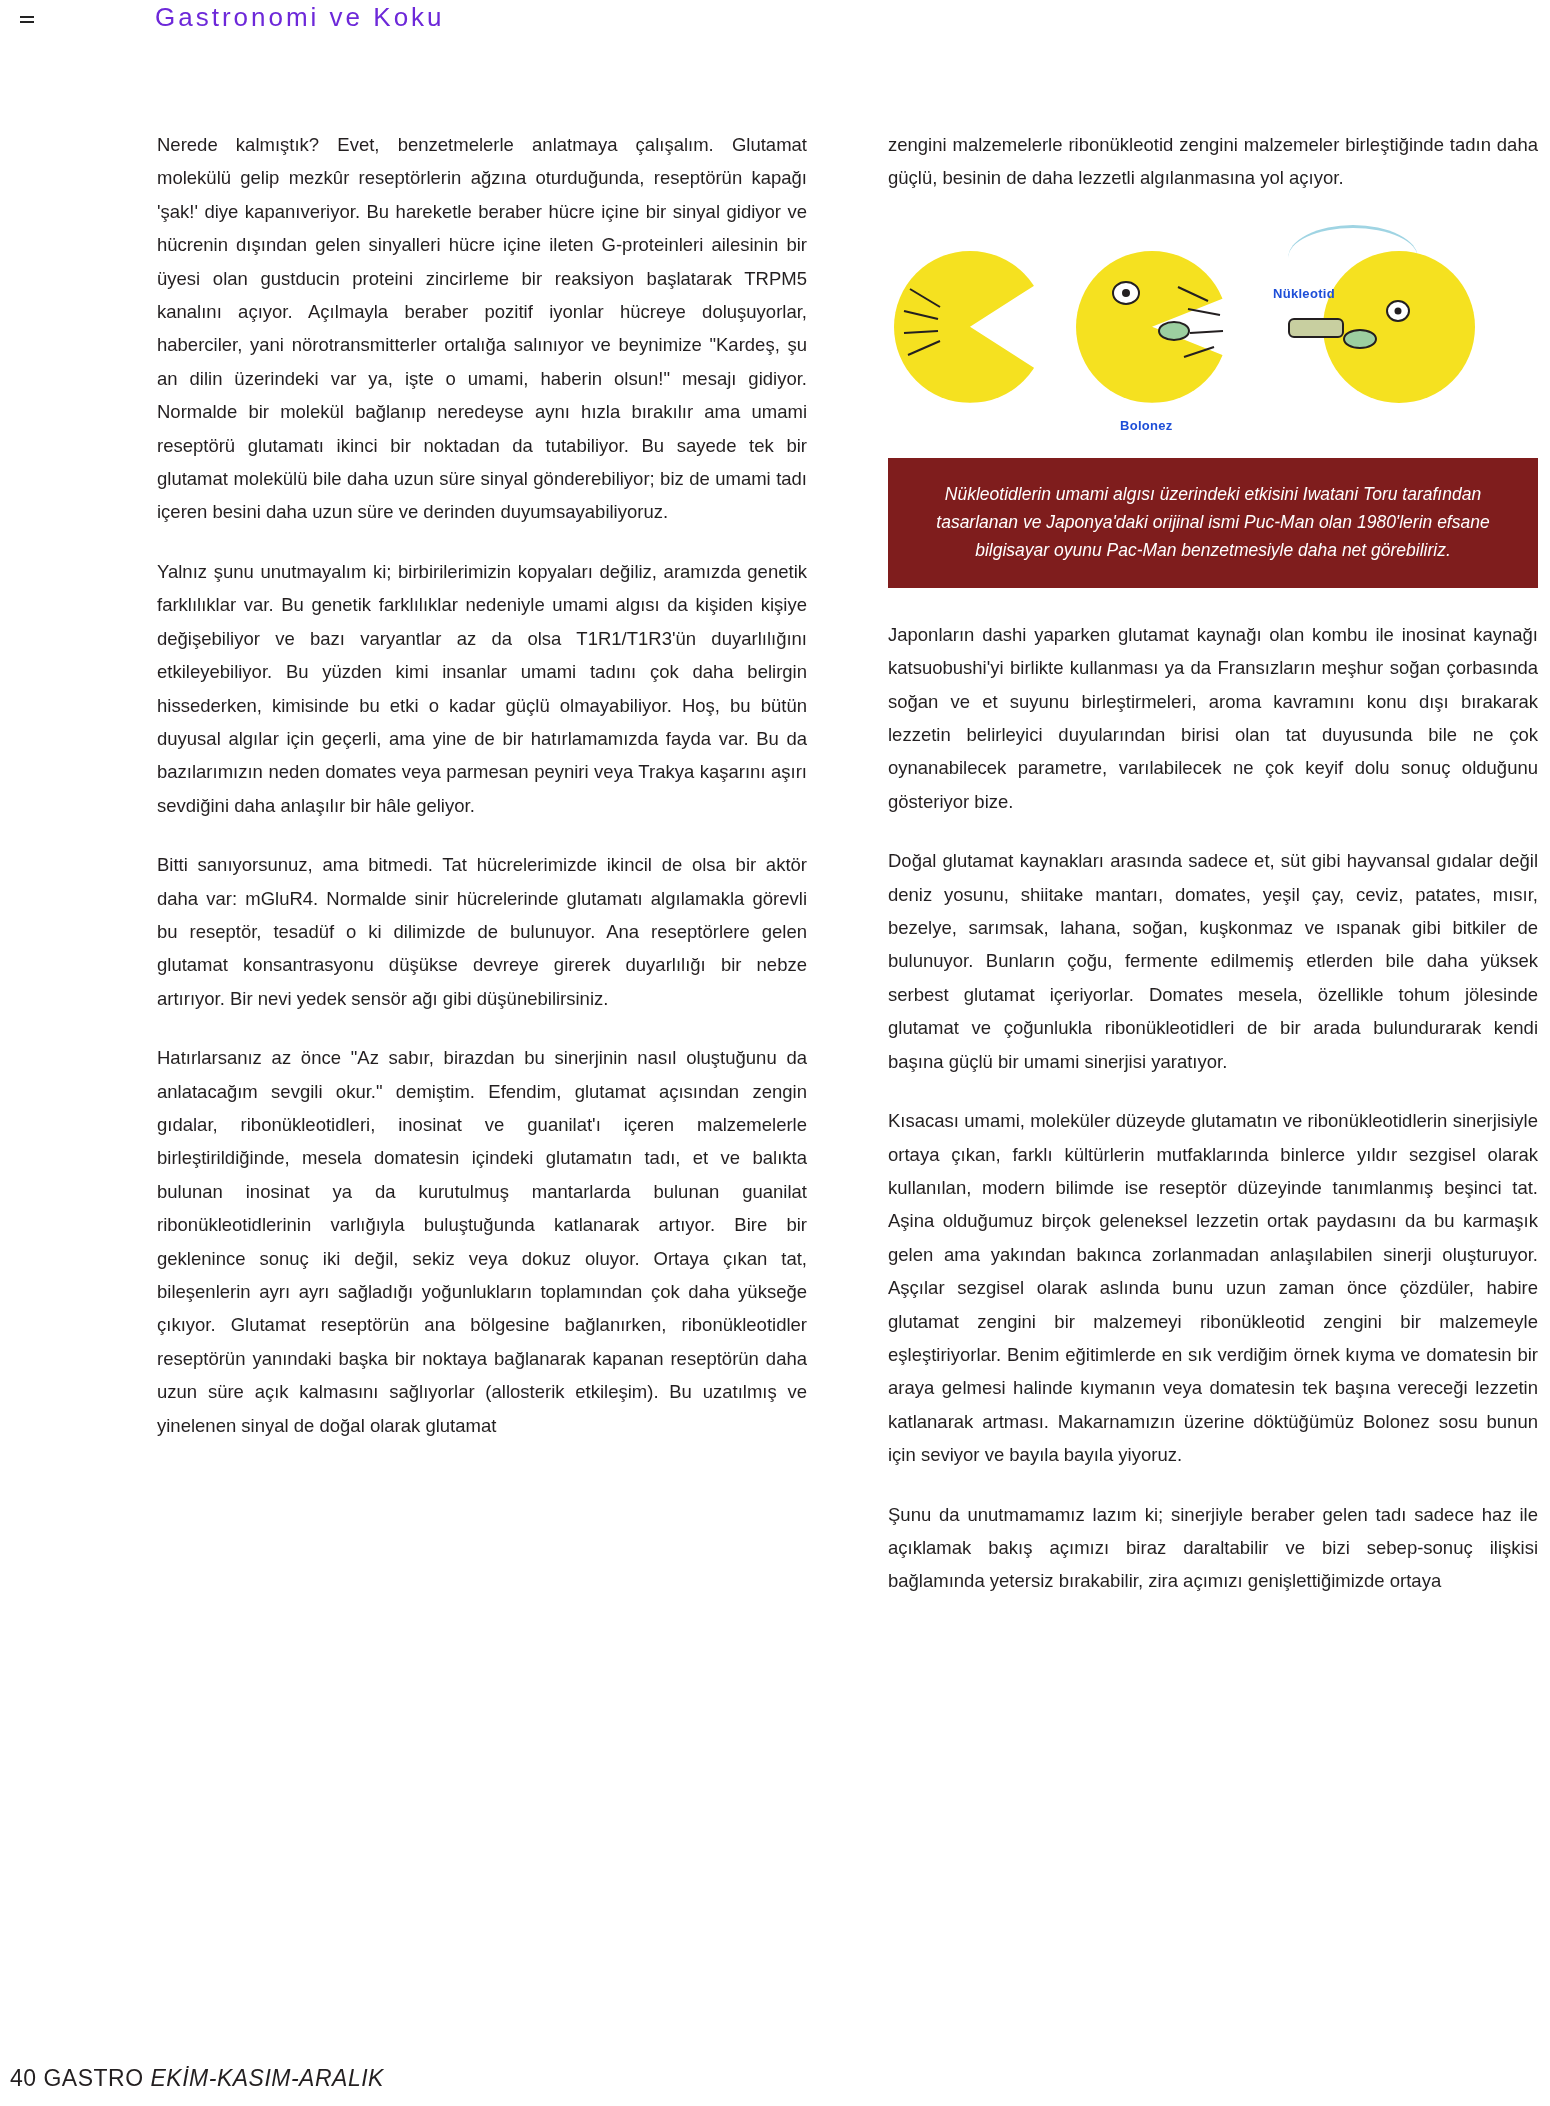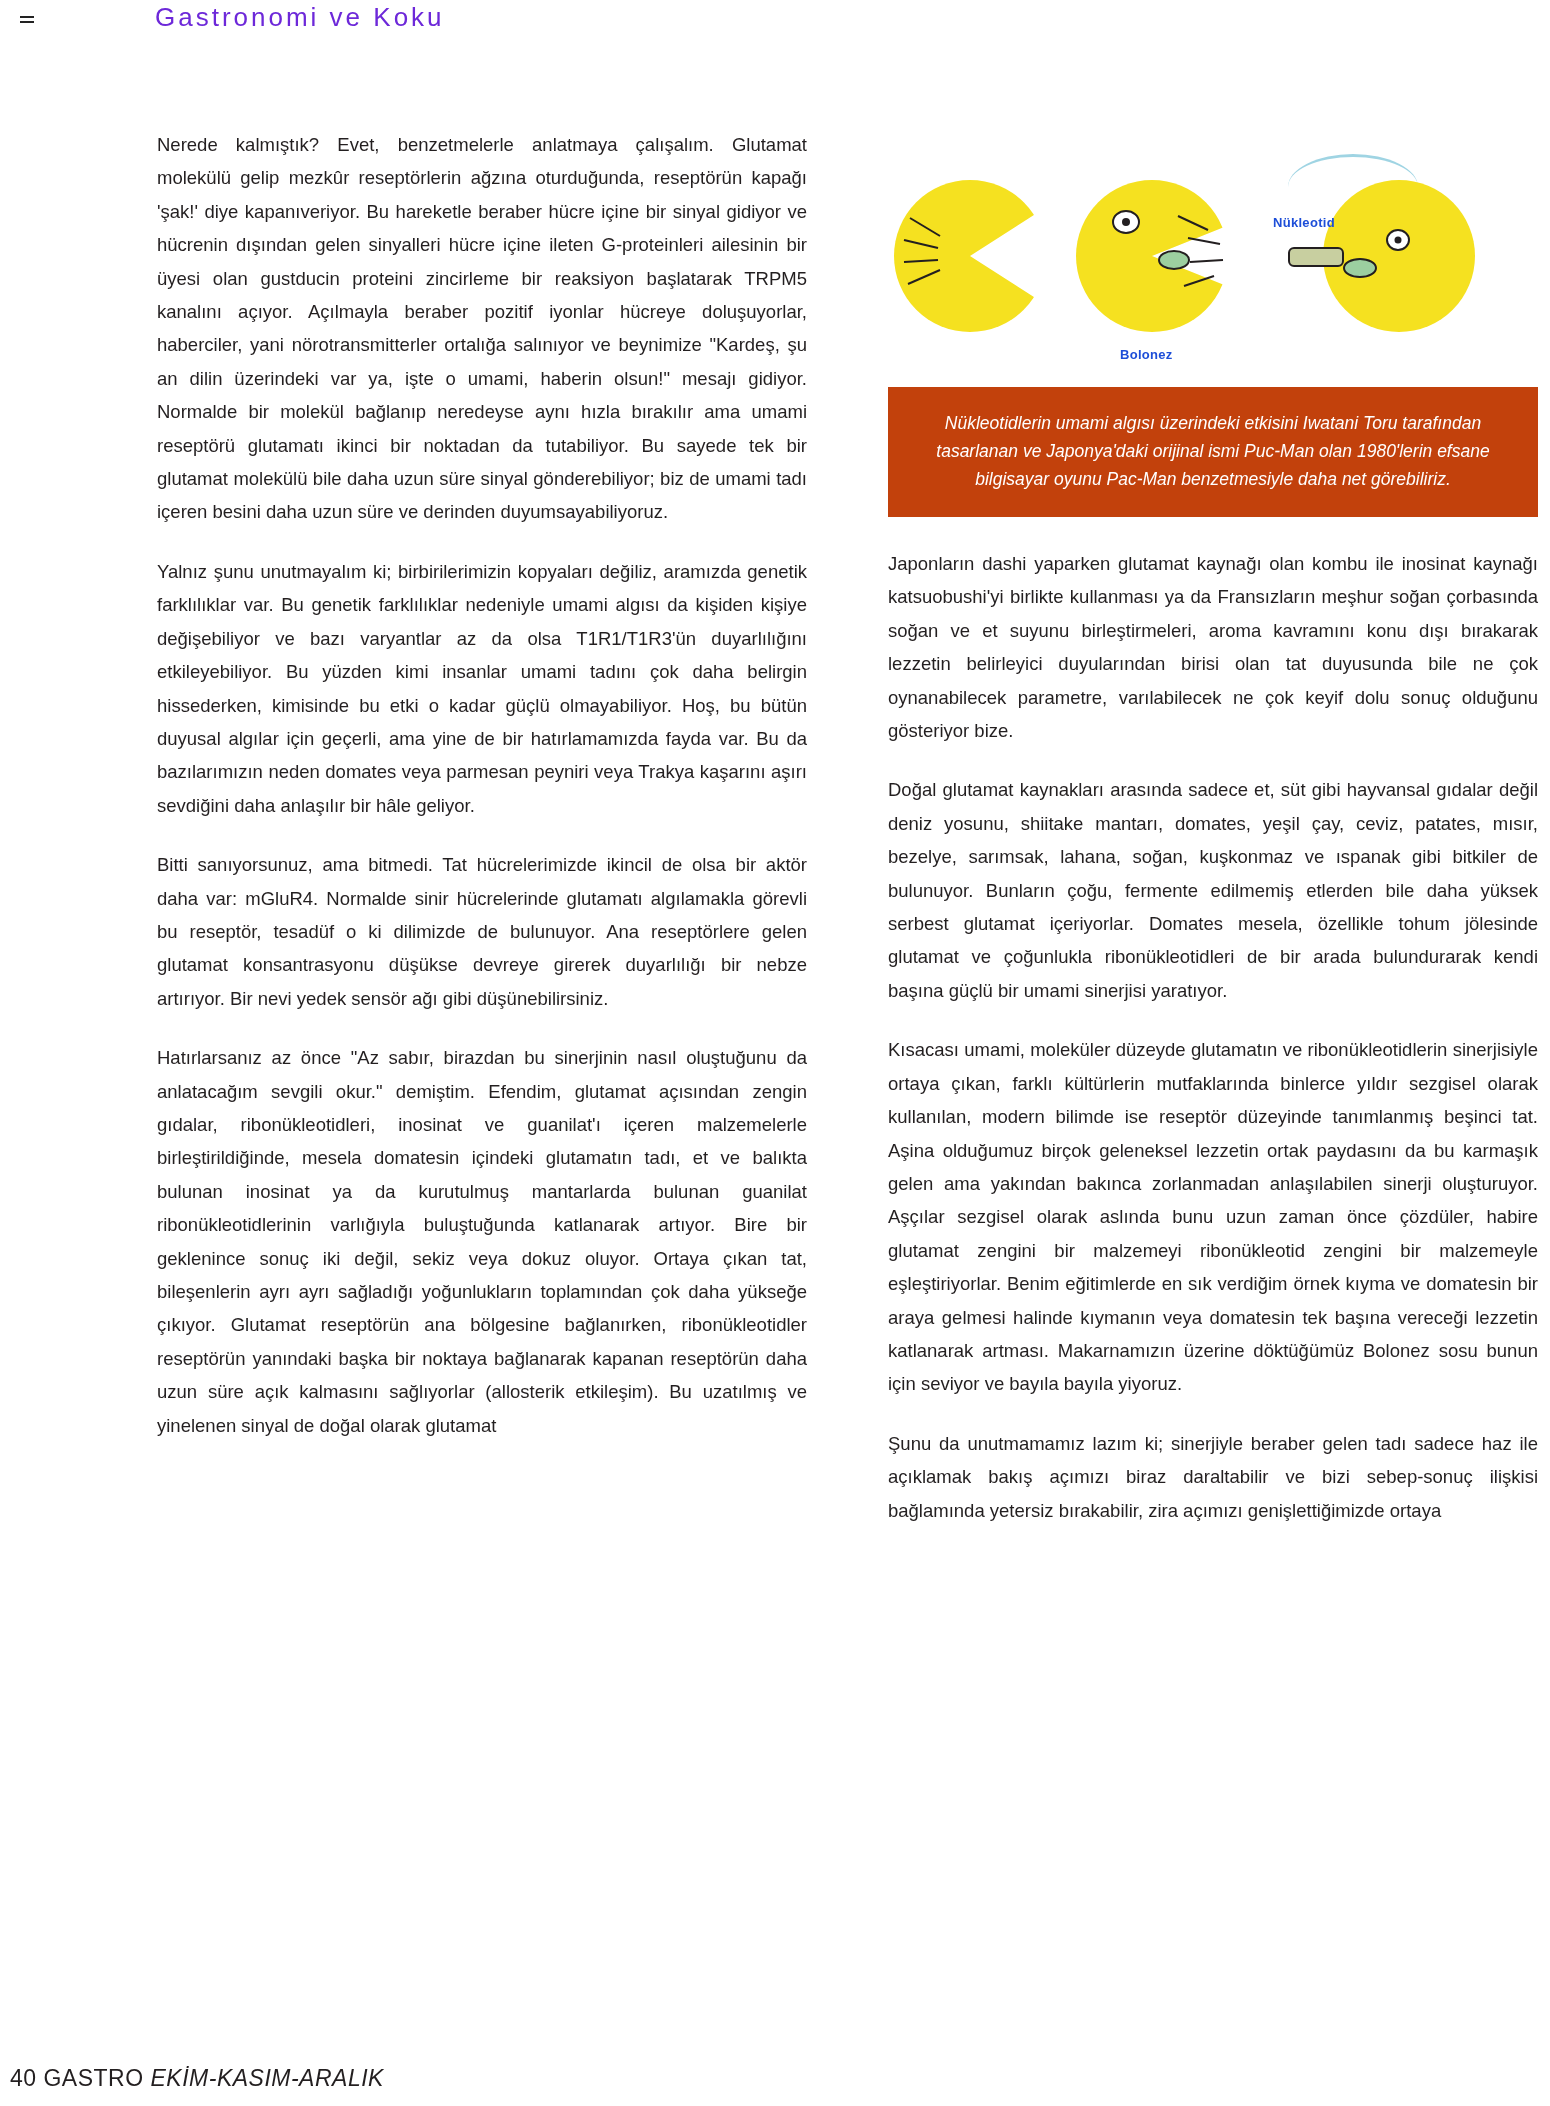--- a/index.html
+++ b/index.html
@@ -117,21 +117,21 @@
     left: 400px;
     top: 4px;
     width: 130px;
     height: 30px;
     border-top: 3px solid #9fd4e3;
     border-radius: 50% / 100% 100% 0 0;
   }
 
   
   .caption-box {
-    background: #c2410c;
+    background: #7f1d1d;
     color: #ffffff;
     padding: 22px 26px 24px 26px;
     font-style: italic;
     font-size: 17.5px;
     line-height: 28px;
     text-align: center;
     margin: 12px 0 30px 0;
     width: 598px;
     box-sizing: content-box;
   }
@@ -169,20 +169,21 @@
 </div>
 
 <div class="col col-left">
   <p>Nerede kalmıştık? Evet, benzetmelerle anlatmaya çalışalım. Glutamat molekülü gelip mezkûr reseptörlerin ağzına oturduğunda, reseptörün kapağı 'şak!' diye kapanıveriyor. Bu hareketle beraber hücre içine bir sinyal gidiyor ve hücrenin dışından gelen sinyalleri hücre içine ileten G-proteinleri ailesinin bir üyesi olan gustducin proteini zincirleme bir reaksiyon başlatarak TRPM5 kanalını açıyor. Açılmayla beraber pozitif iyonlar hücreye doluşuyorlar, haberciler, yani nörotransmitterler ortalığa salınıyor ve beynimize "Kardeş, şu an dilin üzerindeki var ya, işte o umami, haberin olsun!" mesajı gidiyor. Normalde bir molekül bağlanıp neredeyse aynı hızla bırakılır ama umami reseptörü glutamatı ikinci bir noktadan da tutabiliyor. Bu sayede tek bir glutamat molekülü bile daha uzun süre sinyal gönderebiliyor; biz de umami tadı içeren besini daha uzun süre ve derinden duyumsayabiliyoruz.</p>
   <p>Yalnız şunu unutmayalım ki; birbirilerimizin kopyaları değiliz, aramızda genetik farklılıklar var. Bu genetik farklılıklar nedeniyle umami algısı da kişiden kişiye değişebiliyor ve bazı varyantlar az da olsa T1R1/T1R3'ün duyarlılığını etkileyebiliyor. Bu yüzden kimi insanlar umami tadını çok daha belirgin hissederken, kimisinde bu etki o kadar güçlü olmayabiliyor. Hoş, bu bütün duyusal algılar için geçerli, ama yine de bir hatırlamamızda fayda var. Bu da bazılarımızın neden domates veya parmesan peyniri veya Trakya kaşarını aşırı sevdiğini daha anlaşılır bir hâle geliyor.</p>
   <p>Bitti sanıyorsunuz, ama bitmedi. Tat hücrelerimizde ikincil de olsa bir aktör daha var: mGluR4. Normalde sinir hücrelerinde glutamatı algılamakla görevli bu reseptör, tesadüf o ki dilimizde de bulunuyor. Ana reseptörlere gelen glutamat konsantrasyonu düşükse devreye girerek duyarlılığı bir nebze artırıyor. Bir nevi yedek sensör ağı gibi düşünebilirsiniz.</p>
   <p>Hatırlarsanız az önce "Az sabır, birazdan bu sinerjinin nasıl oluştuğunu da anlatacağım sevgili okur." demiştim. Efendim, glutamat açısından zengin gıdalar, ribonükleotidleri, inosinat ve guanilat'ı içeren malzemelerle birleştirildiğinde, mesela domatesin içindeki glutamatın tadı, et ve balıkta bulunan inosinat ya da kurutulmuş mantarlarda bulunan guanilat ribonükleotidlerinin varlığıyla buluştuğunda katlanarak artıyor. Bire bir geklenince sonuç iki değil, sekiz veya dokuz oluyor. Ortaya çıkan tat, bileşenlerin ayrı ayrı sağladığı yoğunlukların toplamından çok daha yükseğe çıkıyor. Glutamat reseptörün ana bölgesine bağlanırken, ribonükleotidler reseptörün yanındaki başka bir noktaya bağlanarak kapanan reseptörün daha uzun süre açık kalmasını sağlıyorlar (allosterik etkileşim). Bu uzatılmış ve yinelenen sinyal de doğal olarak glutamat</p>
 </div>
 
 <div class="col col-right">
+  <p>zengini malzemelerle ribonükleotid zengini malzemeler birleştiğinde tadın daha güçlü, besinin de daha lezzetli algılanmasına yol açıyor.</p>
 
   <div class="figure-box">
 
     <div class="swoosh"></div>
 
     <div class="pac pac1"></div>
     <svg width="180" height="200" style="position:absolute;left:0;top:20px;">
       <g stroke="#231f20" stroke-width="2" fill="none">
         <line x1="22" y1="48" x2="52" y2="66"></line>
         <line x1="16" y1="70" x2="50" y2="78"></line>

